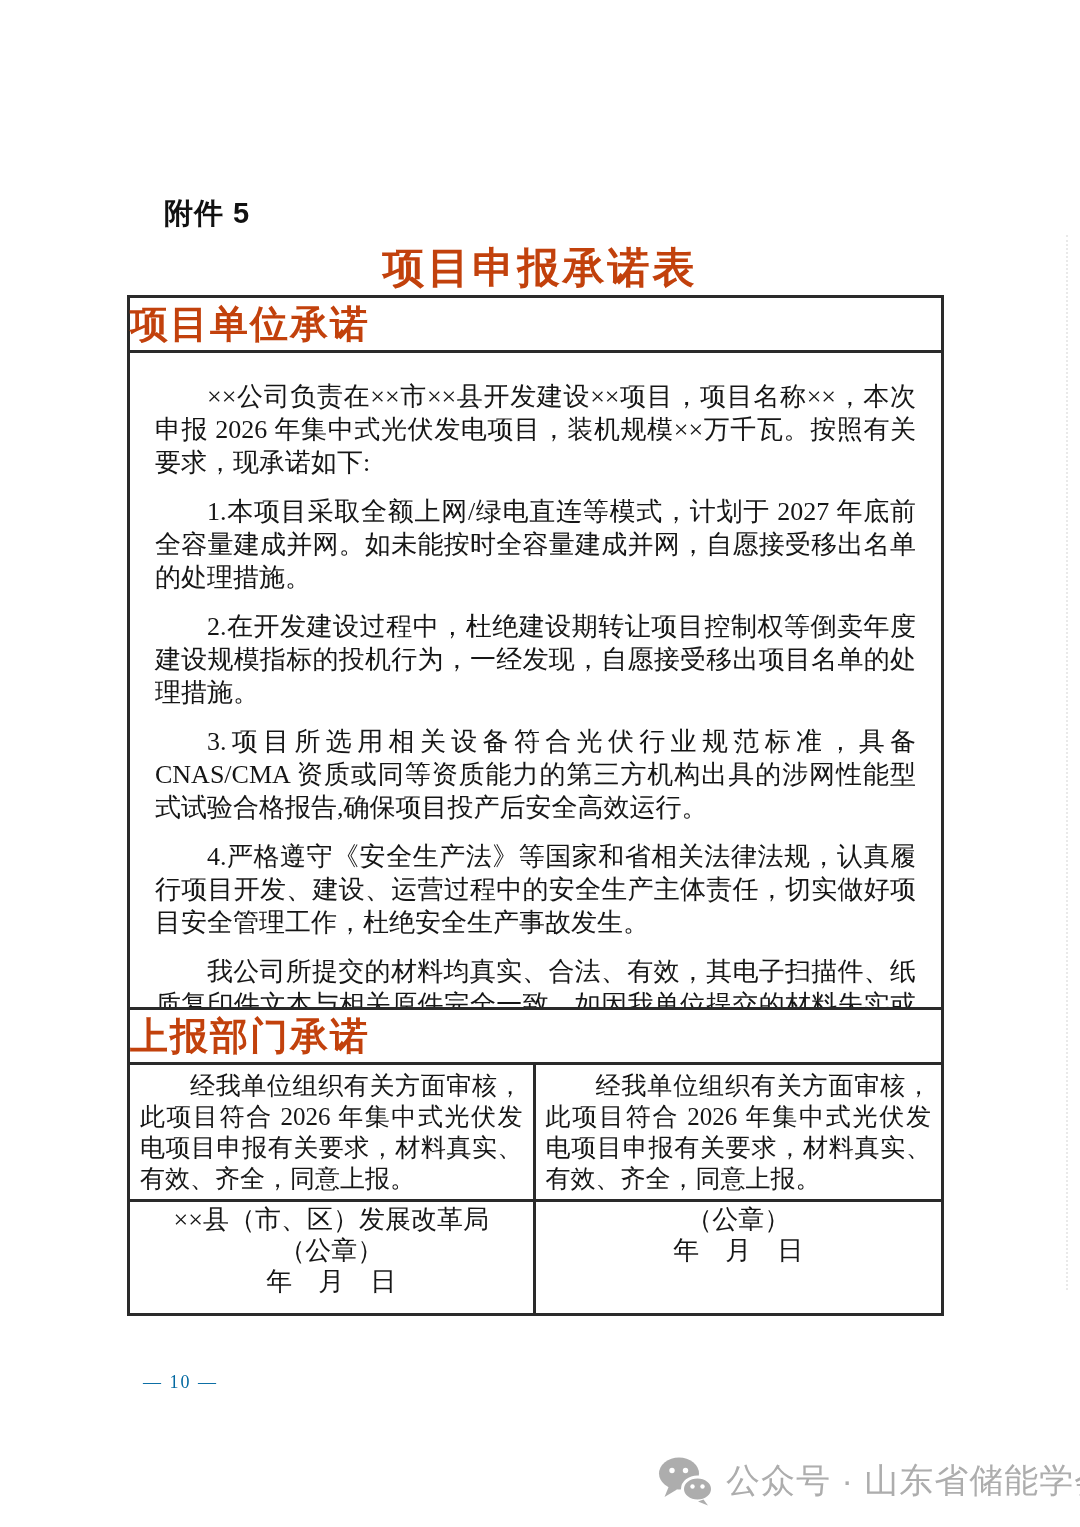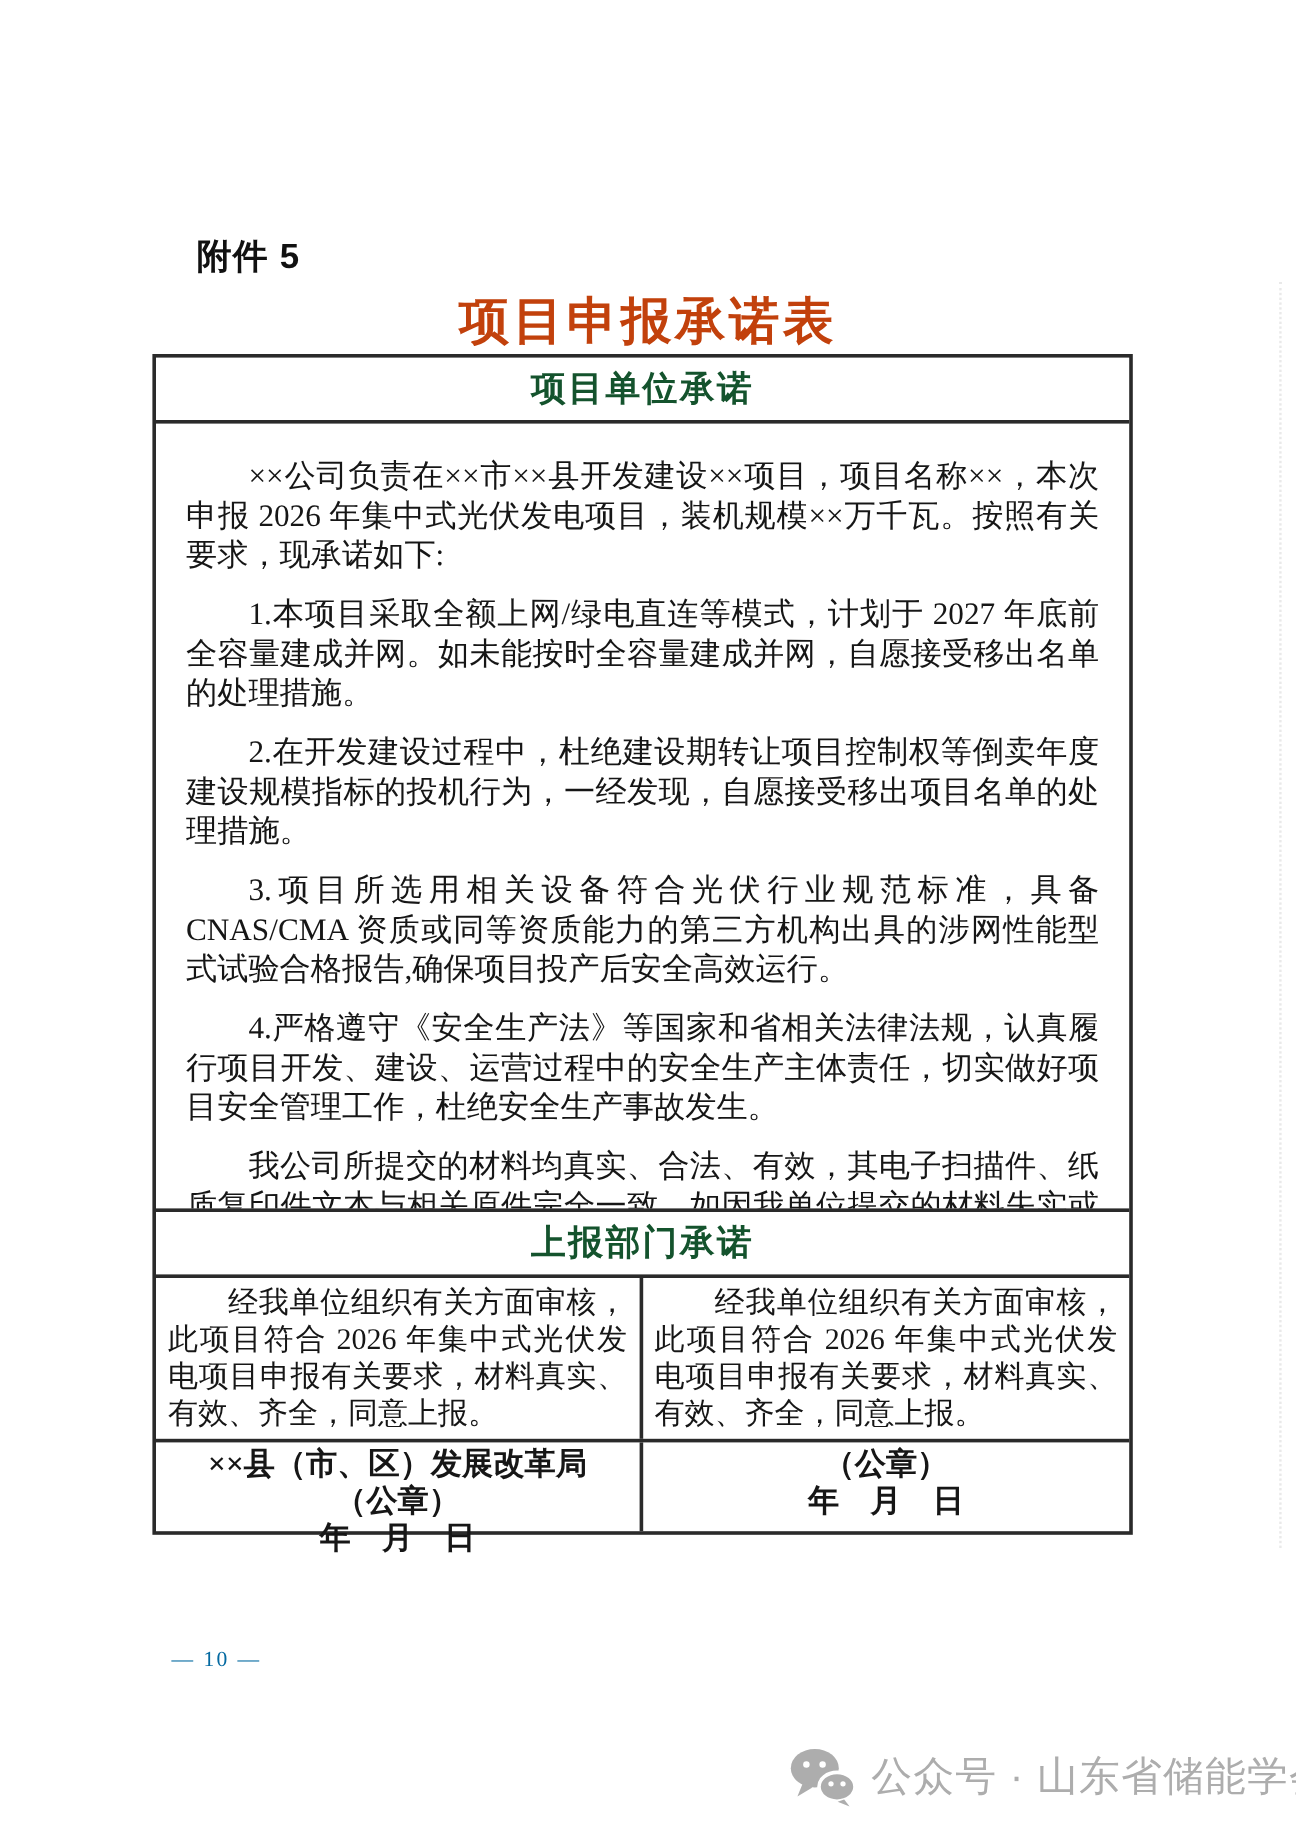--- a/index.html
+++ b/index.html
@@ -20,23 +20,23 @@
     position:absolute; left:0; top:240px; width:100%;
     text-align:center; font-size:42px; font-weight:700;
     letter-spacing:3px; color:#c2410c;
   }
 
   .form-table {
     position:absolute; left:127px; top:295px; width:817px;
     box-sizing:border-box; border:3px solid #2a2a2a; background:#fff;
   }
   .section-header {
-    height:52px; line-height:52px; text-align:center;
+    height:52px; line-height:52px; 
     font-family:"Liberation Sans","DejaVu Sans",sans-serif;
-    font-weight:700; font-size:29px; color:#14532d;
+    font-weight:700; font-size:38px; color:#c2410c;
     border-bottom:3px solid #2a2a2a; letter-spacing:2px;
   }
   .main-cell {
     box-sizing:border-box; height:657px;
     padding:11px 9px 0 9px; border-bottom:3px solid #2a2a2a;
     overflow:hidden;
   }
   .main-cell p {
     margin:16px; font-size:26px; line-height:33px;
     text-align:justify; text-indent:2em; color:#161616;
@@ -50,22 +50,22 @@
     box-sizing:border-box; width:50%; height:134px;
     padding:5px 10px 0 10px; overflow:hidden;
   }
   .review-cell p {
     margin:0; font-size:25px; line-height:31px;
     text-align:justify; text-indent:2em;
   }
   .left-cell { border-right:3px solid #2a2a2a; }
   .stamp-row { display:flex; }
   .stamp-cell {
-    box-sizing:border-box; width:50%; height:74px;
-    text-align:center; font-size:26px; line-height:31px; padding-top:2px;font-weight:bold;
+    box-sizing:border-box; width:50%; height:111px;
+    text-align:center; font-size:26px; line-height:31px; padding-top:2px;
   }
 
   .page-number {
     position:absolute; left:143px; top:1372px;
     font-size:18px; color:#0369a1; letter-spacing:2px;
   }
   .watermark {
     position:absolute; left:658px; top:1456px;
     display:flex; align-items:center; gap:12px;
     color:#adadad; font-family:"Liberation Sans","DejaVu Sans",sans-serif;

